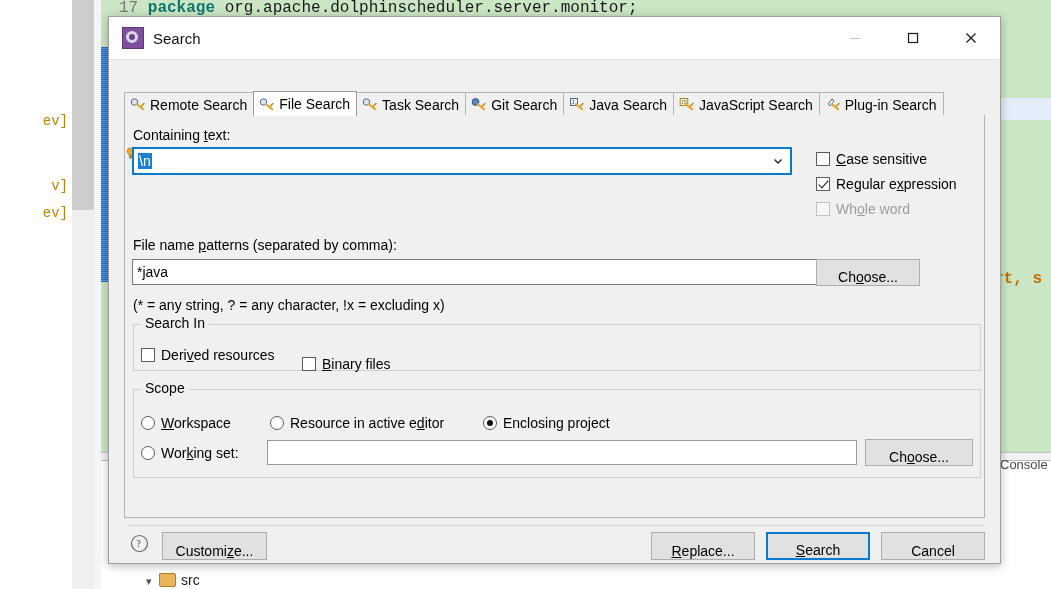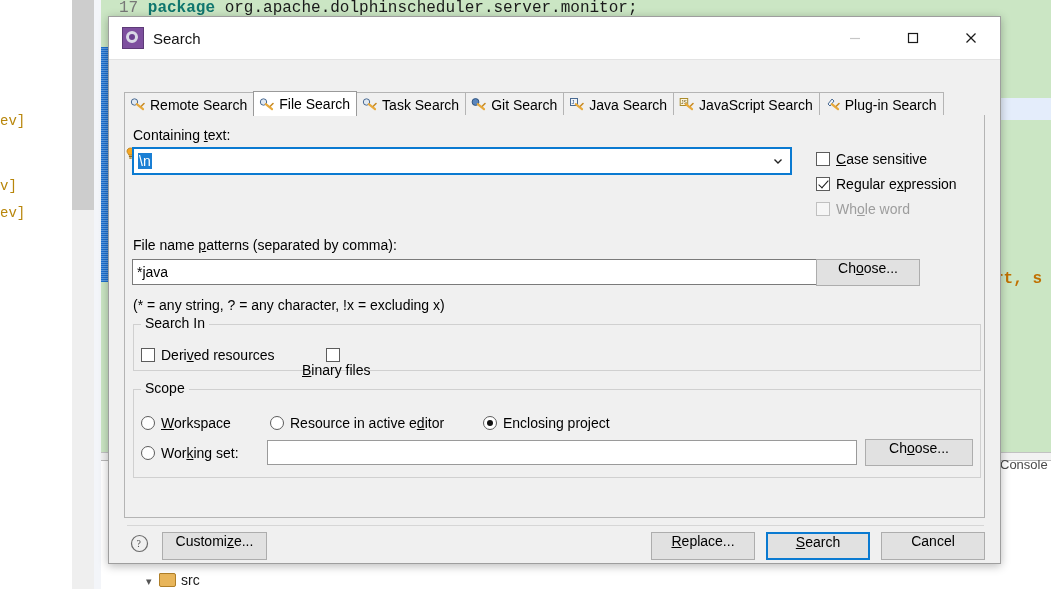--- a/index.html
+++ b/index.html
@@ -21,20 +21,21 @@
     width: 72px; height: 589px;
     background: #ffffff;
   }
   .bg-console-line {
     position: absolute;
     color: #b8860b;
     font-family: "Liberation Mono", monospace;
     font-size: 14px;
     white-space: pre;
     left: 0;
+    text-align: right;
   }
   .bg-scroll-track {
     position: absolute; left: 72px; top: 0;
     width: 22px; height: 589px;
     background: #efefef;
   }
   .bg-scroll-thumb {
     position: absolute; left: 72px; top: 0;
     width: 22px; height: 210px;
     background: #cdcdcd;
@@ -281,21 +282,21 @@
 
   
   .btn {
     position: absolute;
     box-sizing: border-box;
     background: #e1e1e1;
     border: 1px solid #adadad;
     font-size: 14px;
     color: #000;
     display: flex;
-    align-items: flex-start;
+    align-items: flex-end;
     justify-content: center;
     white-space: nowrap;
   }
   .btn.default {
     border: 2px solid #0a7ad1;
     background: #e1e1e1;
   }
   .btn u { text-decoration: underline; }
 
   
@@ -583,21 +584,21 @@
     </div>
 
     <div class="lbl" style="left:24px; top:237px;">(* = any string, ? = any character, !x = excluding x)</div>
 
     <div class="grp" style="left:24px; top:264px; width:848px; height:47px;"></div>
     <div class="grp-title" style="left:32px; top:255px;">Search In</div>
     <div class="chk" style="left:32px; top:287px;">
       <span class="box"></span>
       <span><span>Deri</span><u>v</u><span>ed resources</span></span>
     </div>
-    <div class="chk" style="left:193px; top:288px;flex-direction:column;">
+    <div class="chk" style="left:193px; top:296px;">
       <span class="box"></span>
       <span><span></span><u>B</u><span>inary files</span></span>
     </div>
 
     <div class="grp" style="left:24px; top:329px; width:848px; height:89px;"></div>
     <div class="grp-title" style="left:32px; top:320px;">Scope</div>
 
     <div class="rad" style="left:32px; top:355px;">
       <span class="circ"></span>
       <span><u>W</u><span>orkspace</span></span>

